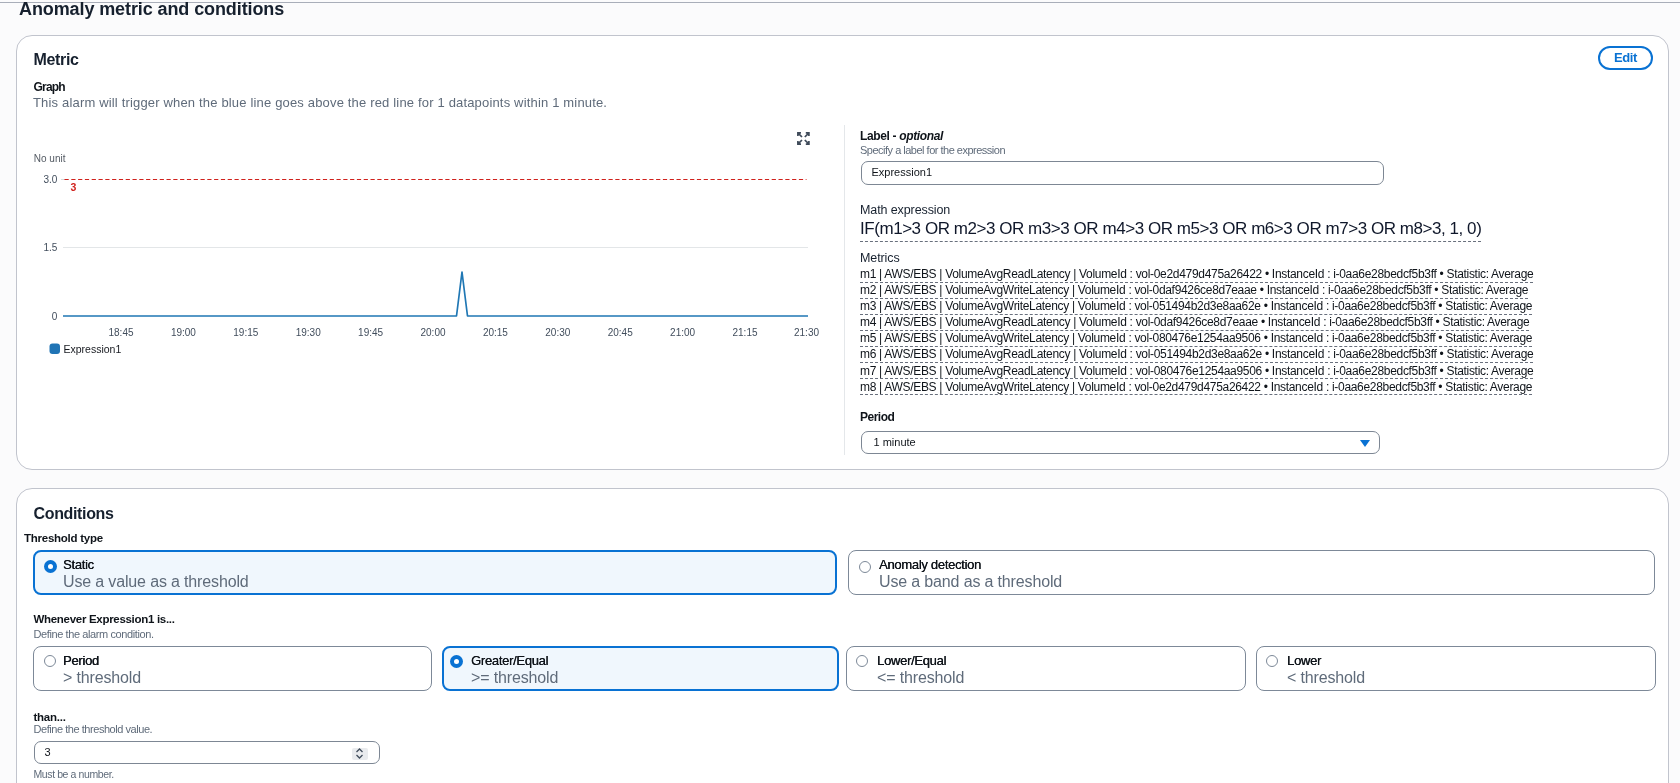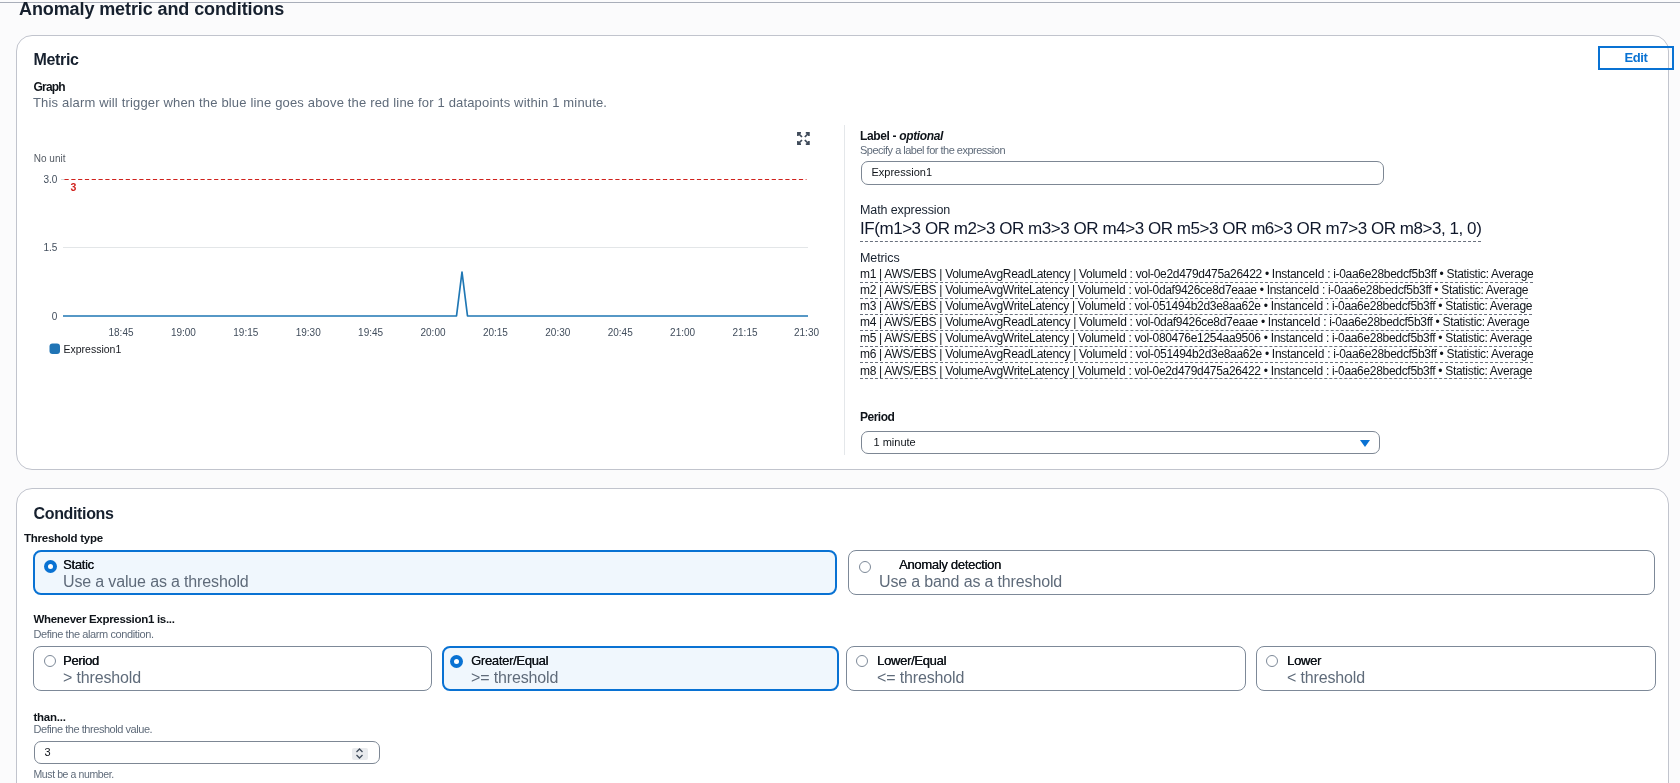--- a/index.html
+++ b/index.html
@@ -24,21 +24,21 @@
 .mline { font-size:12px; color:#0f141a; height:16.1px; line-height:13.5px; white-space:nowrap; letter-spacing:-0.31px; }
 .mline span { border-bottom:1px dashed #69707d; padding-bottom:0.5px; }
 </style>
 </head>
 <body>
 <div class="topline"></div>
 <h1 class="page">Anomaly metric and conditions</h1>
 
 <div class="card" style="top:35px; height:435px;">
   <div class="cardtitle" style="left:16.5px; top:14.5px;">Metric</div>
-  <div class="abs" style="left:1581px; top:10px; width:76px; height:24px; border:2px solid #0972d3; border-radius:0; color:#0972d3; font-size:13px; font-weight:700; text-align:center; line-height:20px; letter-spacing:-0.4px;">Edit</div>
+  <div class="abs" style="left:1581px; top:10px; width:55px; height:24px; border:2px solid #0972d3; border-radius:12px; color:#0972d3; font-size:13px; font-weight:700; text-align:center; line-height:20px; letter-spacing:-0.4px;">Edit</div>
   <div class="abs" style="left:16.5px; top:44px; font-size:12px; font-weight:700; color:#0f141a; letter-spacing:-0.8px;">Graph</div>
   <div class="abs" style="left:16px; top:58.5px; font-size:13px; color:#5f6b7a; letter-spacing:0.17px;">This alarm will trigger when the blue line goes above the red line for 1 datapoints within 1 minute.</div>
 
   <svg class="abs" style="left:3px; top:84px;" width="830" height="280" viewBox="20 120 830 280">
     <g stroke="#3f4b5a" stroke-width="1.7" fill="none">
       <path d="M801 132.9 H797.9 V136 M798.3 133.3 L802 137"></path>
       <path d="M805.8 132.9 H808.9 V136 M808.5 133.3 L804.8 137"></path>
       <path d="M801 144.1 H797.9 V141 M798.3 143.7 L802 140"></path>
       <path d="M805.8 144.1 H808.9 V141 M808.5 143.7 L804.8 140"></path>
     </g>
@@ -79,41 +79,42 @@
   <div class="abs" style="left:843px; top:182.5px; font-size:17px; color:#0f172a; letter-spacing:-0.45px; white-space:nowrap;"><span style="border-bottom:1px dashed #69707d; padding-bottom:3px;">IF(m1&gt;3 OR m2&gt;3 OR m3&gt;3 OR m4&gt;3 OR m5&gt;3 OR m6&gt;3 OR m7&gt;3 OR m8&gt;3, 1, 0)</span></div>
 
   <div class="seclabel" style="left:843px; top:214.5px;">Metrics</div>
   <div class="abs" style="left:843px; top:232px;">
     <div class="mline"><span>m1 | AWS/EBS | VolumeAvgReadLatency | VolumeId : vol-0e2d479d475a26422 • InstanceId : i-0aa6e28bedcf5b3ff • Statistic: Average</span></div>
     <div class="mline"><span>m2 | AWS/EBS | VolumeAvgWriteLatency | VolumeId : vol-0daf9426ce8d7eaae • InstanceId : i-0aa6e28bedcf5b3ff • Statistic: Average</span></div>
     <div class="mline"><span>m3 | AWS/EBS | VolumeAvgWriteLatency | VolumeId : vol-051494b2d3e8aa62e • InstanceId : i-0aa6e28bedcf5b3ff • Statistic: Average</span></div>
     <div class="mline"><span>m4 | AWS/EBS | VolumeAvgReadLatency | VolumeId : vol-0daf9426ce8d7eaae • InstanceId : i-0aa6e28bedcf5b3ff • Statistic: Average</span></div>
     <div class="mline"><span>m5 | AWS/EBS | VolumeAvgWriteLatency | VolumeId : vol-080476e1254aa9506 • InstanceId : i-0aa6e28bedcf5b3ff • Statistic: Average</span></div>
     <div class="mline"><span>m6 | AWS/EBS | VolumeAvgReadLatency | VolumeId : vol-051494b2d3e8aa62e • InstanceId : i-0aa6e28bedcf5b3ff • Statistic: Average</span></div>
+    <div class="mline"><span>m7 | AWS/EBS | VolumeAvgReadLatency | VolumeId : vol-080476e1254aa9506 • InstanceId : i-0aa6e28bedcf5b3ff • Statistic: Average</span></div>
     <div class="mline"><span>m8 | AWS/EBS | VolumeAvgWriteLatency | VolumeId : vol-0e2d479d475a26422 • InstanceId : i-0aa6e28bedcf5b3ff • Statistic: Average</span></div>
   </div>
 
   <div class="blabel" style="left:843px; top:374px; letter-spacing:-0.5px;">Period</div>
   <div class="inputbox" style="left:844px; top:395px; width:519px; height:23px; line-height:21px; padding-left:11.5px;">1 minute
     <span style="position:absolute; right:9px; top:8px; width:0; height:0; border-left:5.5px solid transparent; border-right:5.5px solid transparent; border-top:7px solid #0972d3;"></span>
   </div>
 </div>
 
 <div class="card" style="top:488px; height:320px;">
   <div class="cardtitle" style="left:16.5px; top:15.5px;">Conditions</div>
   <div class="blabel2" style="left:7px; top:43px;">Threshold type</div>
 
   <div class="tile sel" style="left:16px; top:61px; width:804px; height:45px;"></div>
   <div class="radio on" style="left:26.5px; top:70.5px;"></div>
   <div class="tile-title" style="left:46px; top:68px;">Static</div>
   <div class="tile-desc" style="left:46px; top:84px;">Use a value as a threshold</div>
 
   <div class="tile" style="left:831px; top:61px; width:807px; height:45px;"></div>
   <div class="radio" style="left:842px; top:71.5px;"></div>
-  <div class="tile-title" style="left:862px; top:68px;margin-left:20px;">Anomaly detection</div>
+  <div class="tile-title" style="left:862px; top:68px;">Anomaly detection</div>
   <div class="tile-desc" style="left:862px; top:84px;">Use a band as a threshold</div>
 
   <div class="blabel2" style="left:16.5px; top:123.5px; letter-spacing:-0.3px;">Whenever Expression1 is...</div>
   <div class="hint" style="left:16.5px; top:138.5px; letter-spacing:-0.4px;">Define the alarm condition.</div>
 
   <div class="tile" style="left:16px; top:157px; width:399px; height:45px;"></div>
   <div class="radio" style="left:27px; top:166px;"></div>
   <div class="tile-title" style="left:46px; top:164px;">Period</div>
   <div class="tile-desc" style="left:46px; top:179.5px;">&gt; threshold</div>
 

